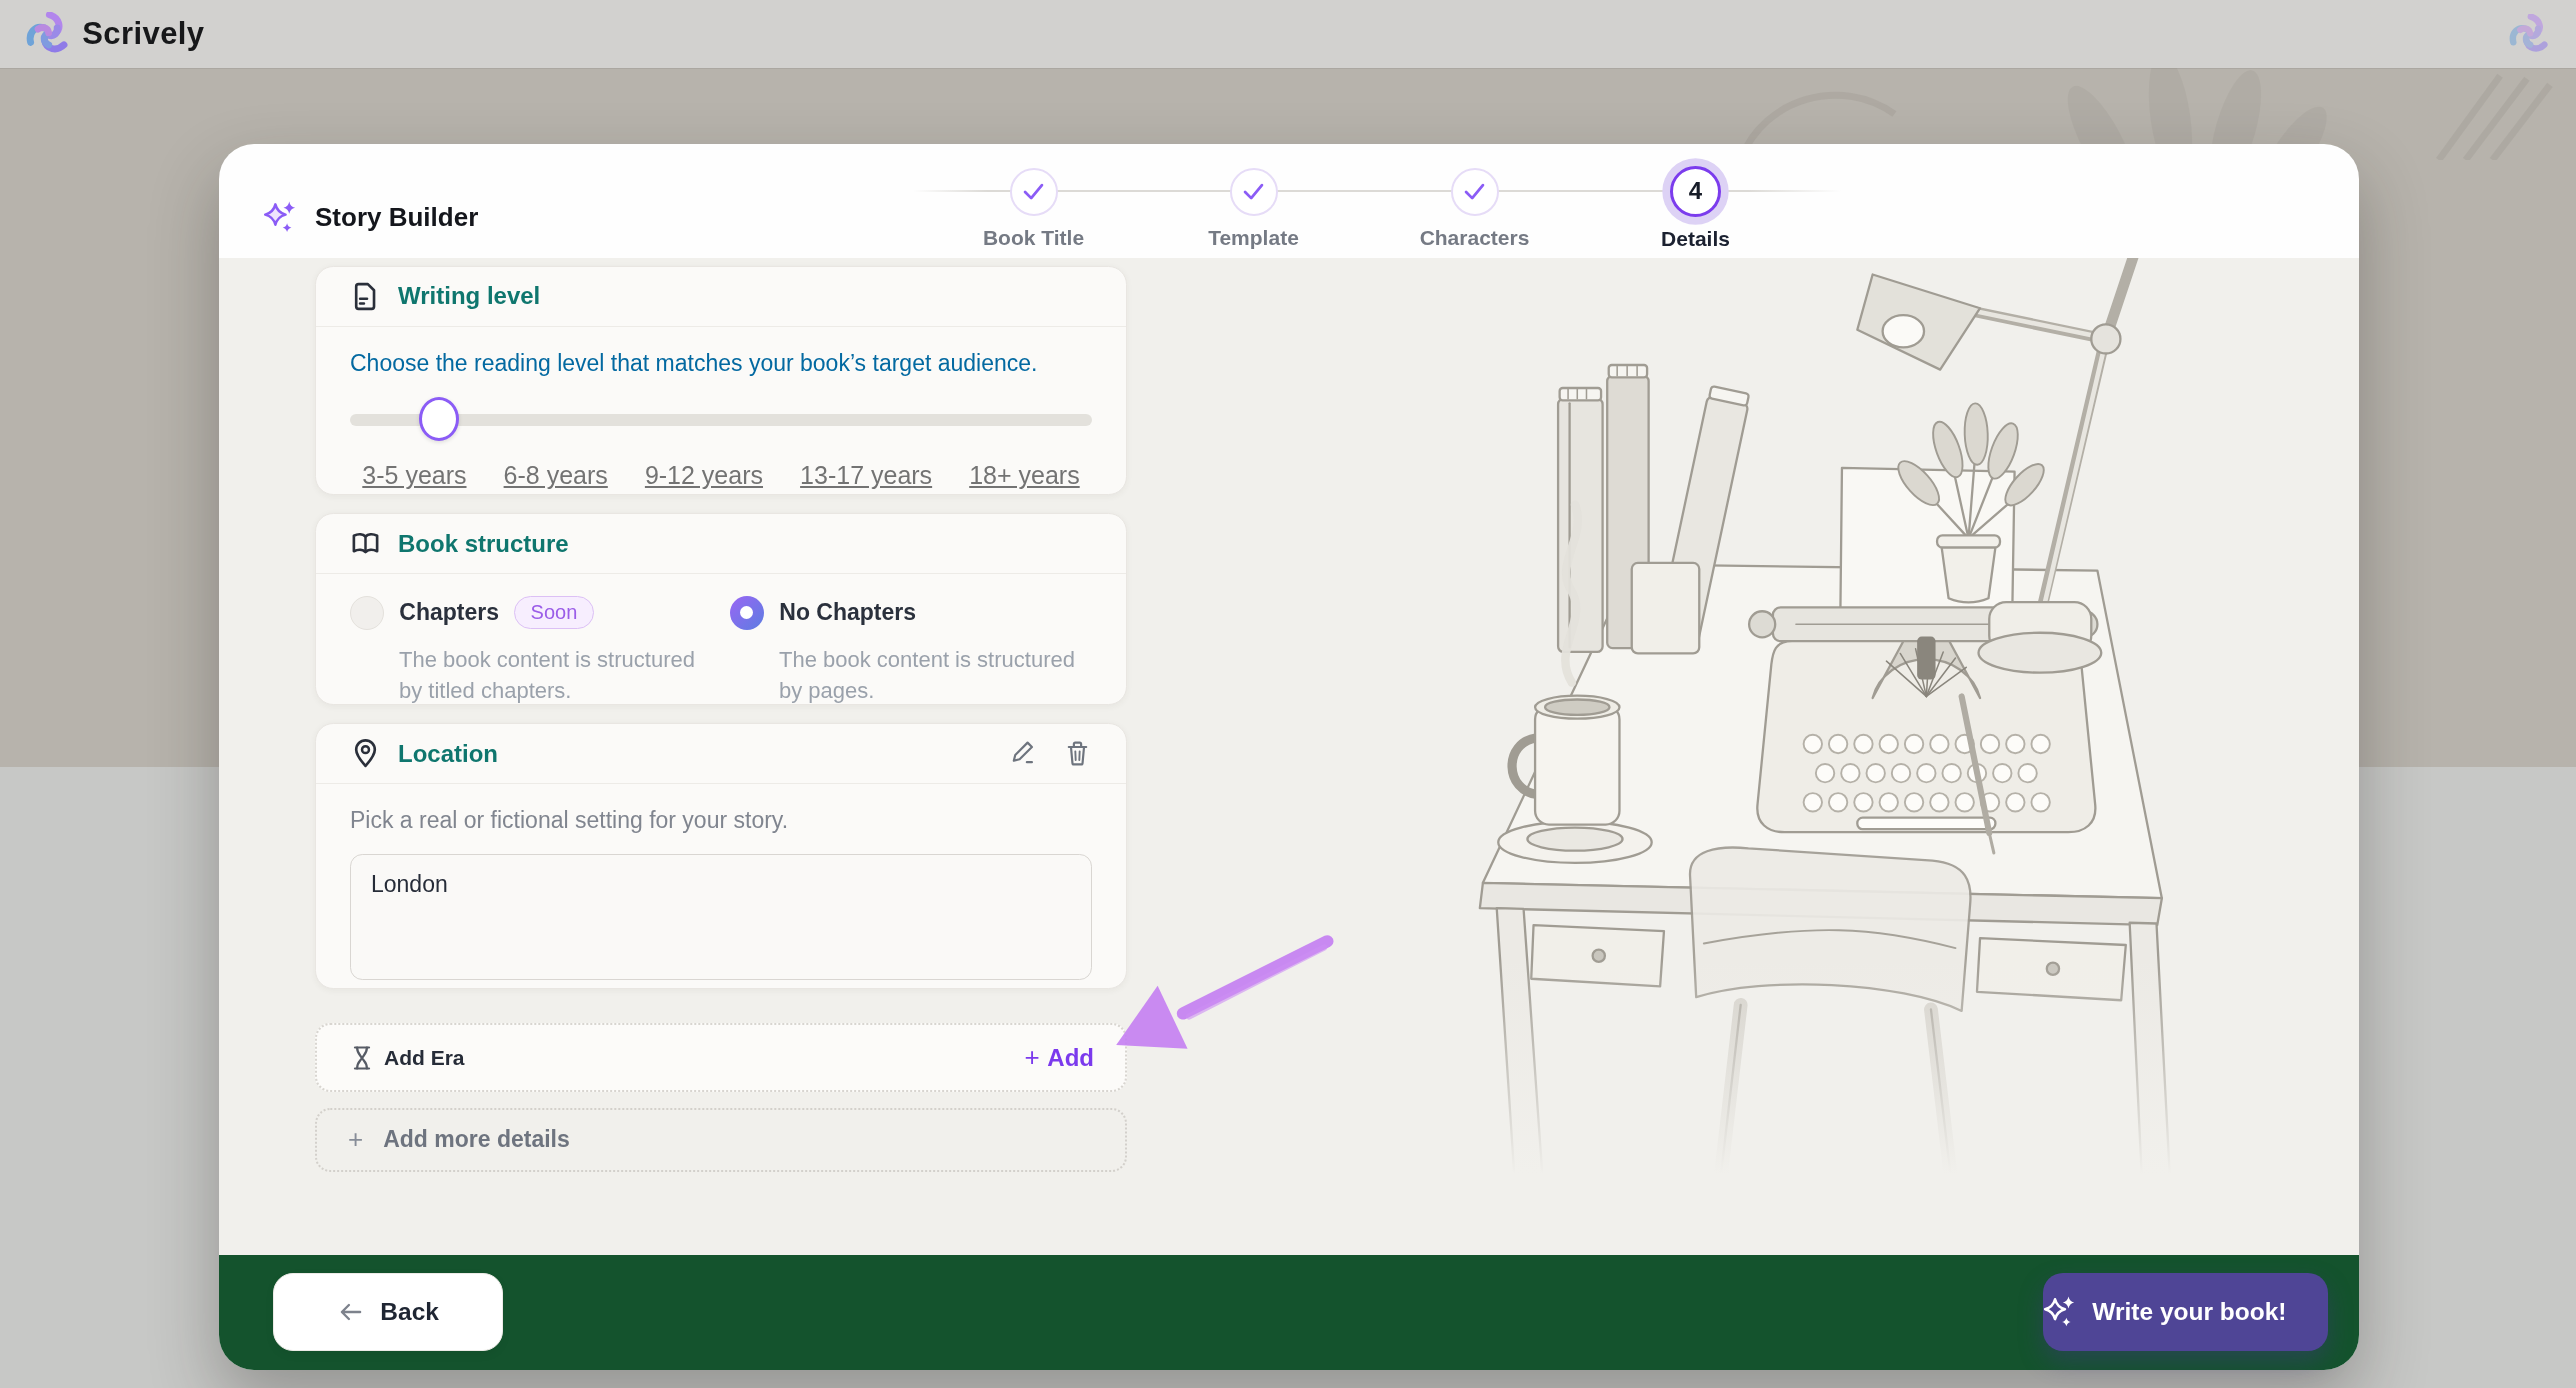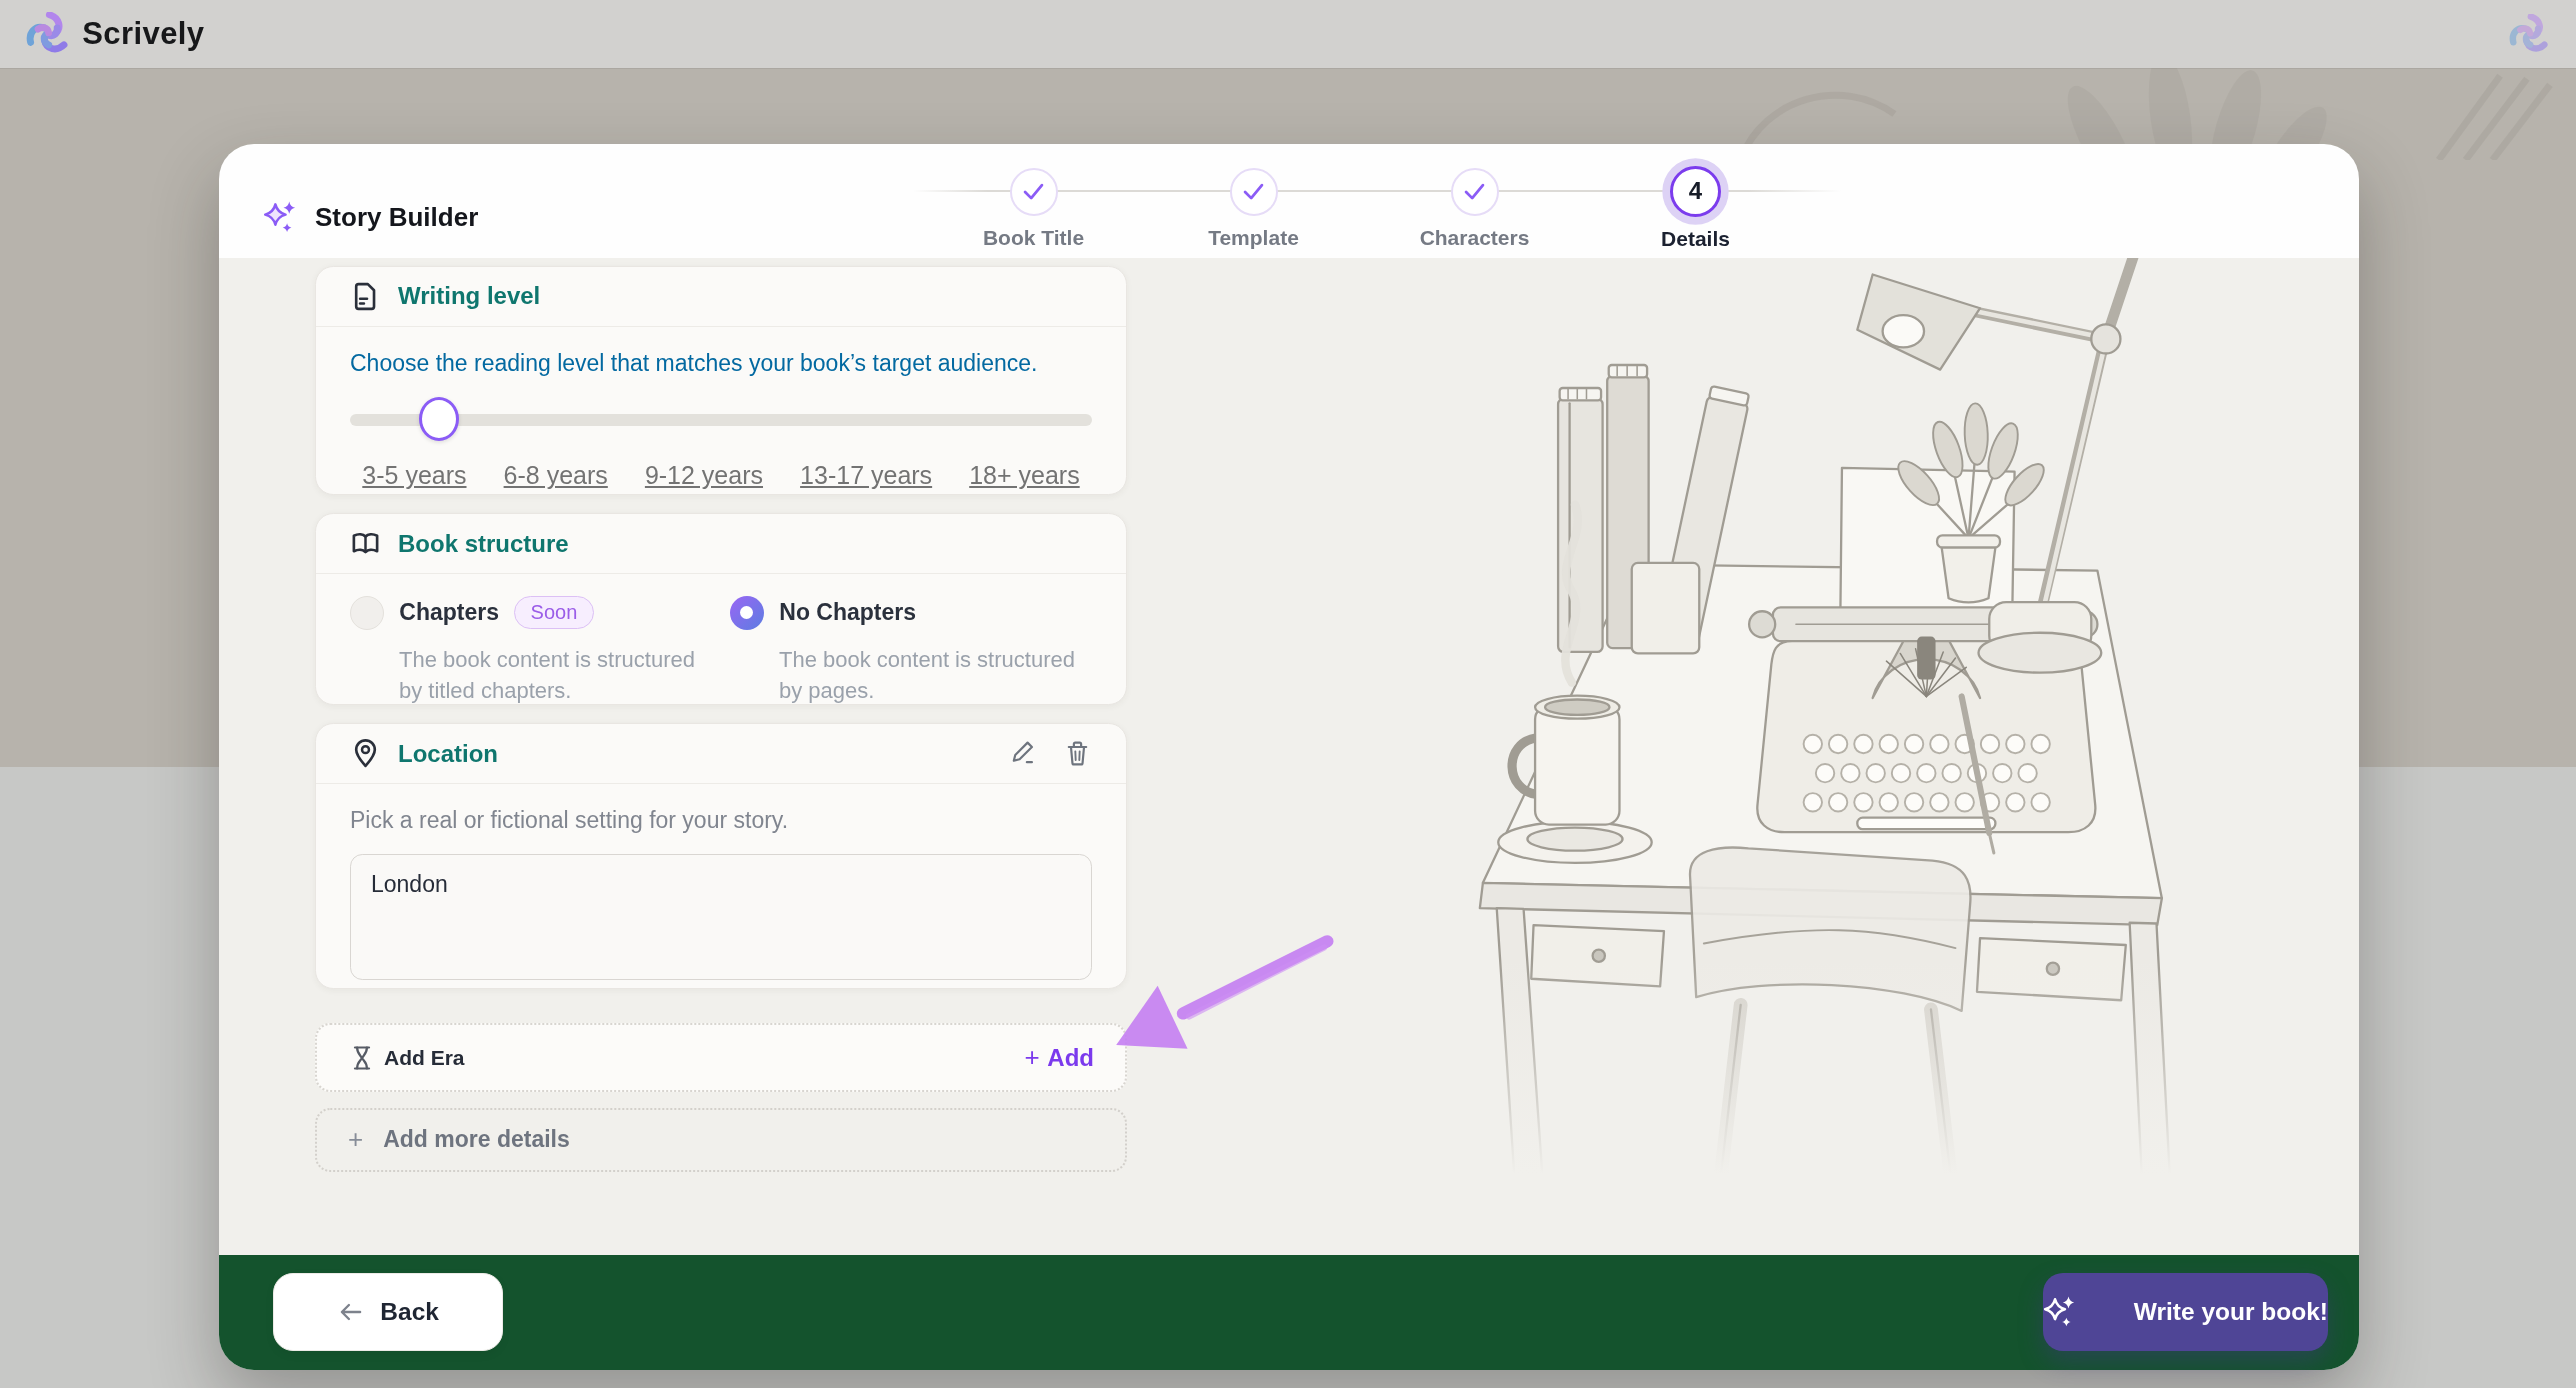--- a/index.html
+++ b/index.html
@@ -97,21 +97,21 @@
   
   .illus { position:absolute; left:1224px; top:-4.6px; }
 
   
   .modal-footer { position:absolute; left:0; bottom:0; width:100%; height:115px; background:#14532d; border-radius:0 0 35px 35px; }
   .btn-back { position:absolute; left:54px; top:18.4px; width:230px; height:78px; background:#fff;
               border:1.5px solid #eceae6; border-radius:20px; display:flex; align-items:center; justify-content:center;
               gap:15.3px; cursor:pointer; box-shadow:0 3.1px 9.2px rgba(0,0,0,.05); }
   .btn-back span { font-size:24.5px; font-weight:700; color:#1f2633; }
   .btn-write { position:absolute; right:31px; top:18.4px; width:285px; height:78px; background:#4f4596;
-               border:none; border-radius:20px; display:flex; align-items:center; justify-content:space-between;
+               border:none; border-radius:20px; display:flex; align-items:center; justify-content:flex-start;
                gap:15.3px; cursor:pointer; box-shadow:0 10.7px 23px rgba(64,54,130,.40); }
   .btn-write span { font-size:24.5px; font-weight:700; color:#ffffff; }
 
   .arrow-annotation { position:absolute; left:1097px; top:909px; z-index:3; pointer-events:none; }
 </style>
 </head>
 <body>
 
 <div class="bg-upper"></div>
 <div class="bg-lower"></div>

